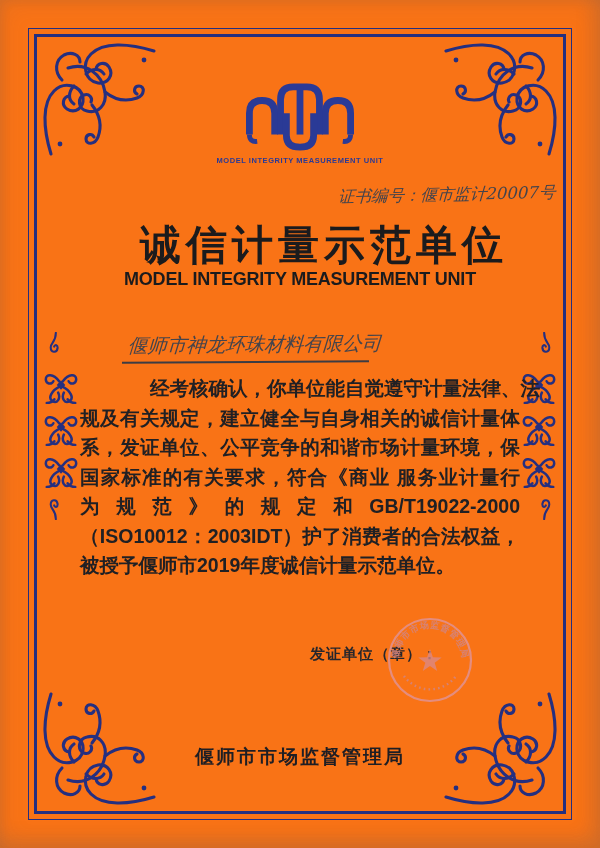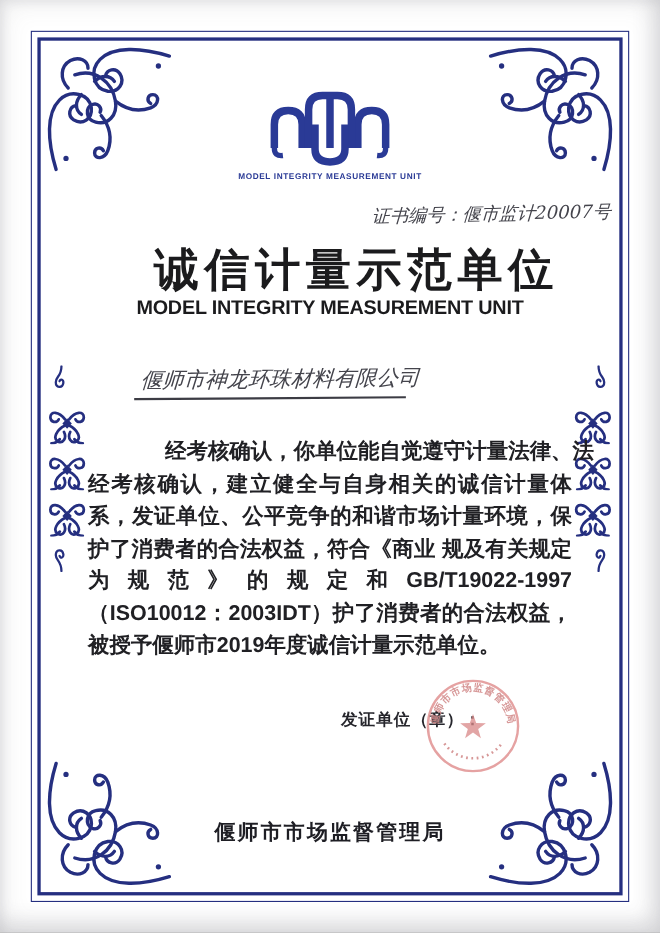--- a/index.html
+++ b/index.html
@@ -1,18 +1,18 @@
 <!DOCTYPE html>
 <html><head>
 <meta charset="utf-8">
 <style>
   html,body{margin:0;padding:0;background:#9a9a9a;}
   .page{
     position:relative;width:600px;height:848px;margin:0 auto;
-    background:#ffffff;overflow:hidden;
+    background:#f97316;overflow:hidden;
     font-family:"Liberation Sans","DejaVu Sans",sans-serif;
   }
   .vignette{position:absolute;inset:0;pointer-events:none;z-index:50;
     box-shadow:inset 0 0 26px rgba(90,90,100,.14), inset -7px -10px 18px rgba(90,90,100,.16), inset 3px 3px 9px rgba(90,90,100,.07);}
   .border-outer{position:absolute;inset:28px;border:1.5px solid #252f80;}
   .border-inner{position:absolute;inset:34px;border:3px solid #252f80;}
   .orn{position:absolute;}
   .navy{stroke:#252f80;fill:none;stroke-width:3.1;stroke-linecap:round;}
   .navyfill{fill:#252f80;stroke:none;}
   
@@ -25,21 +25,21 @@
     transform:rotate(-1.2deg) skewX(-4deg);white-space:nowrap;}
   .title{position:absolute;left:0;right:0;top:218px;text-align:center;
     font-family:Liberation Mono, monospace;font-weight:bold;
     font-size:41px;letter-spacing:5px;color:#1b1b1d;margin-left:48px;}
   .title-en{position:absolute;left:0;right:0;top:269px;text-align:center;
     font-weight:bold;font-size:18px;letter-spacing:-0.2px;color:#1b1b1d;}
   .awardee{position:absolute;left:128px;top:331px;font-size:19.5px;
     transform:rotate(-0.6deg) skewX(-4deg);white-space:nowrap;}
   .awardee-line{position:absolute;left:122px;top:361px;width:247px;height:2px;
     background:#3c3c44;transform:rotate(-0.4deg);}
-  .body-text{position:absolute;left:80px;top:396px;width:440px;color:#202024;
+  .body-text{position:absolute;left:80px;top:374px;width:440px;color:#202024;
     font-size:19.5px;font-weight:600;}
   .bline{height:29.5px;line-height:29.5px;text-align:justify;text-align-last:justify;white-space:nowrap;}
   .bline.first{padding-left:70px;}
   .bline.last{text-align:center;text-align-last:left;}
   .issuer{position:absolute;left:310px;top:645px;font-size:15px;font-weight:700;
     letter-spacing:1px;color:#26262c;white-space:nowrap;}
   .seal{position:absolute;left:384px;top:614px;width:92px;height:92px;opacity:.85;}
   .authority{position:absolute;left:0;right:0;top:744px;text-align:center;
     font-size:19px;font-weight:bold;letter-spacing:2px;color:#1e1e24;}
 </style>
@@ -149,24 +149,24 @@
   <div class="cert-no hand"><span>证书编号：</span><span>偃市监计20007号</span></div>
 
   <div class="title">诚信计量示范单位</div>
   <div class="title-en">MODEL INTEGRITY MEASUREMENT UNIT</div>
 
   <div class="awardee hand">偃师市神龙环珠材料有限公司</div>
   <div class="awardee-line"></div>
 
   <div class="body-text">
     <div class="bline first">经考核确认，你单位能自觉遵守计量法律、法</div>
-    <div class="bline">经考核确认，建立健全与自身相关的诚信计量体</div>
+    <div class="bline">规及有关规定，建立健全与自身相关的诚信计量体</div>
     <div class="bline">系，发证单位、公平竞争的和谐市场计量环境，保</div>
-    <div class="bline">护了消费者的合法权益，符合《商业 规及有关规定</div>
-    <div class="bline">为规范》的规定和GB/T19022-1997</div>
+    <div class="bline">国家标准的有关要求，符合《商业 服务业计量行</div>
+    <div class="bline">为规范》的规定和GB/T19022-2000</div>
     <div class="bline">（ISO10012：2003IDT）护了消费者的合法权益，</div>
     <div class="bline last">被授予偃师市2019年度诚信计量示范单位。</div>
   </div>
 
   <div class="issuer">发证单位（章）：</div>
   <svg class="seal" viewBox="0 0 92 92">
     <defs>
       <path id="sealArc" d="M14,46 A32,32 0 0 1 78,46" fill="none"></path>
     </defs>
     <circle cx="46" cy="46" r="41" fill="none" stroke="#e19292" stroke-width="2.2"></circle>

